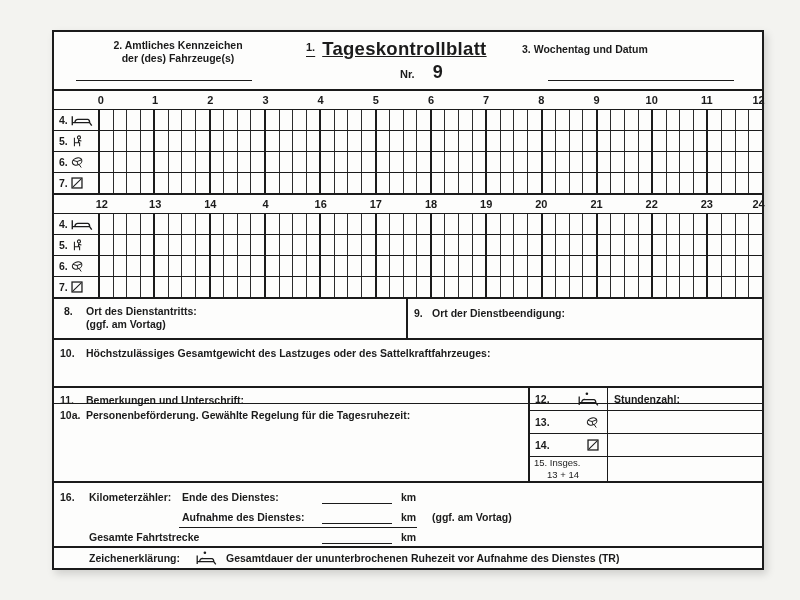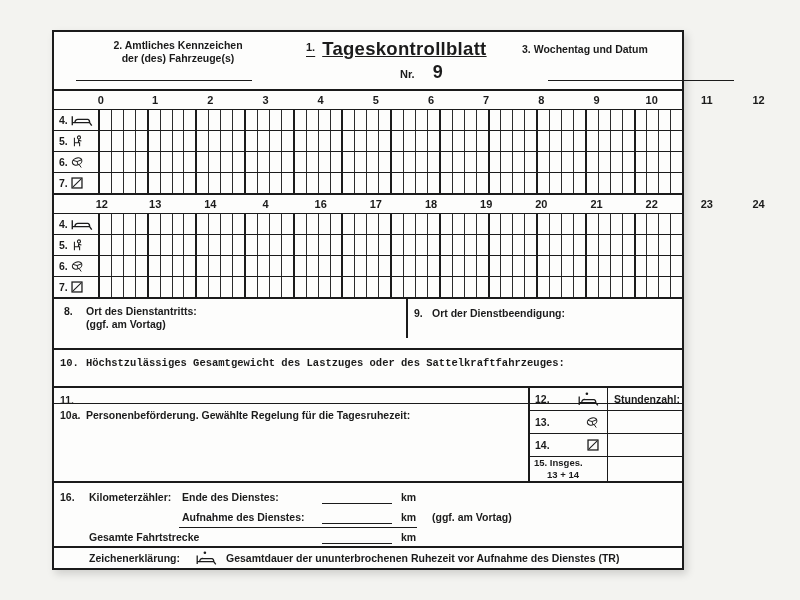--- a/index.html
+++ b/index.html
@@ -9,28 +9,28 @@
   }
   *{margin:0;padding:0;box-sizing:border-box;}
   html,body{width:800px;height:600px;overflow:hidden;}
   body{
     background:var(--bg);
     font-family:"Liberation Sans", sans-serif;
     color:var(--ink);
     position:relative;
   }
   .form{
-    position:absolute;left:52px;top:30px;width:632px;height:540px;
+    position:absolute;left:52px;top:30px;width:712px;height:540px;
     background:var(--paper);
     border:2px solid var(--ink);
     box-shadow:3px 4px 8px rgba(0,0,0,0.15);
   }
   .abs{position:absolute;}
   .t10{font-size:10.5px;line-height:13px;font-weight:bold;}
-  .t9{font-size:9.5px;line-height:12px;font-weight:bold;}
+  .t9{font-size:9.5px;line-height:12px;font-weight:normal;}
 
   
   .f2{left:18px;top:7px;width:212px;text-align:center;}
   .f2line{left:22px;top:48px;width:176px;border-bottom:1.6px solid var(--ink);}
   .titlewrap{left:252px;top:6px;white-space:nowrap;text-decoration:underline;}
   .tnum{font-size:11px;font-weight:bold;vertical-align:4px;margin-right:7px;}
   .ttl{font-size:18.5px;font-weight:bold;letter-spacing:.3px;}
   .nrwrap{left:346px;top:30px;white-space:nowrap;}
   .nrlabel{font-size:11px;font-weight:bold;}
   .nrval{font-size:18px;font-weight:bold;margin-left:18px;}
@@ -45,21 +45,21 @@
   .gicon{display:inline-flex;align-items:center;}
   .gcells{flex:1;display:flex;}
   .q{flex:1;border-left:1px solid #2b2b2b;}
   .q.h4{border-left-width:2px;border-left-color:var(--ink);}
   .q.first{border-left:none;}
 
   
   .band{position:absolute;left:0;right:0;}
   .band89{top:265px;height:41px;border-top:2px solid var(--ink);}
   .divider89{position:absolute;left:352px;top:0;bottom:0;border-left:2px solid var(--ink);}
-  .band10{top:316px;height:25px;border-top:2px solid var(--ink);font-family:Liberation Mono, monospace;}
+  .band10{top:306px;height:25px;border-top:2px solid var(--ink);}
   .band10a{top:331px;height:23px;border-top:1.6px solid var(--ink);margin-top:40px;}
   .band11{top:354px;height:95px;border-top:2px solid var(--ink);}
   .band16{top:449px;height:65px;border-top:2px solid var(--ink);}
   .legend{top:514px;height:22px;border-top:2px solid var(--ink);}
 
   
   .htable{position:absolute;left:474px;top:0;bottom:0;right:0;border-left:2px solid var(--ink);display:flex;flex-direction:column;}
   .hrow{flex:1;display:flex;border-top:1.7px solid var(--ink);}
   .hrow:first-child{border-top:none;}
   .hcell-l{width:78px;border-right:1.7px solid var(--ink);display:flex;align-items:center;justify-content:space-between;padding:0 8px 0 5px;}
@@ -106,20 +106,21 @@
     <span class="abs t10" style="left:32px;top:7px;">Höchstzulässiges Gesamtgewicht des Lastzuges oder des Sattelkraftfahrzeuges:</span>
   </div>
 
   <div class="band band10a">
     <span class="abs t10" style="left:6px;top:5px;">10a.</span>
     <span class="abs t10" style="left:32px;top:5px;">Personenbeförderung. Gewählte Regelung für die Tagesruhezeit:</span>
   </div>
 
   <div class="band band11">
     <span class="abs t10" style="left:6px;top:6px;">11.</span>
+    <span class="abs t10" style="left:32px;top:6px;">Bemerkungen und Unterschrift:</span>
 
     <div class="htable">
       <div class="hrow">
         <div class="hcell-l">
           <span class="t10">12.</span>
           <span class="gicon">
               <svg width="21" height="14" viewBox="0 0 26 17">
                 <circle cx="11" cy="2" r="1.6" fill="currentColor"></circle>
                 <path d="M1.5 5.5 V16 M1.5 13 H22 L24.5 16.5 M4.5 13 Q5 8.5 9 9.2 L20 9.2 Q22 9.6 22 13" fill="none" stroke="currentColor" stroke-width="1.6"></path>
               </svg>

